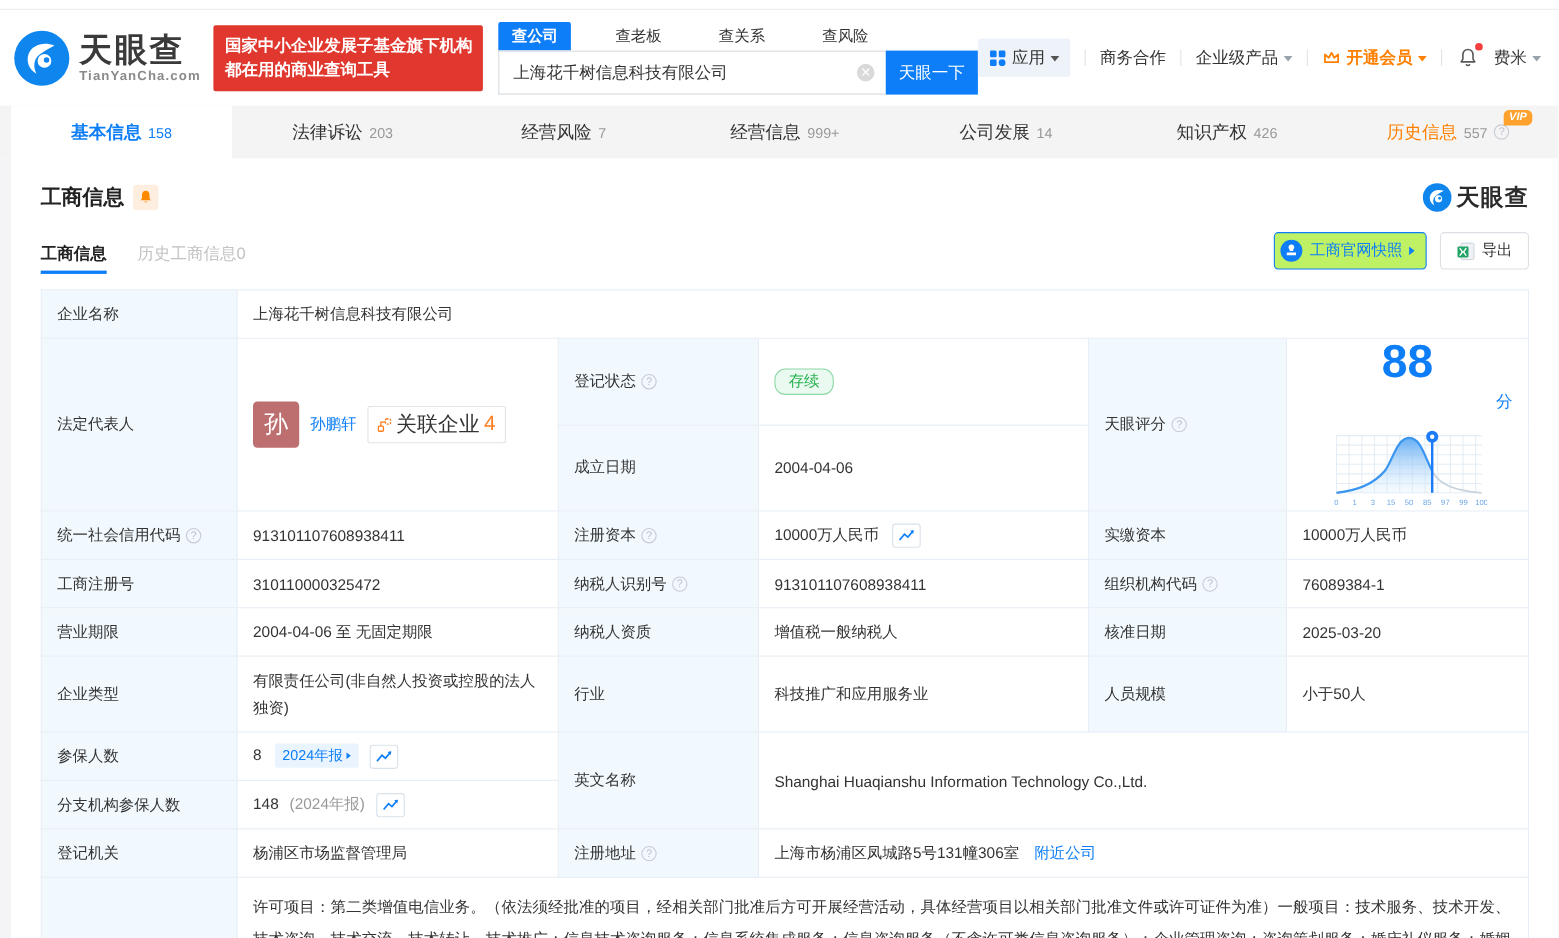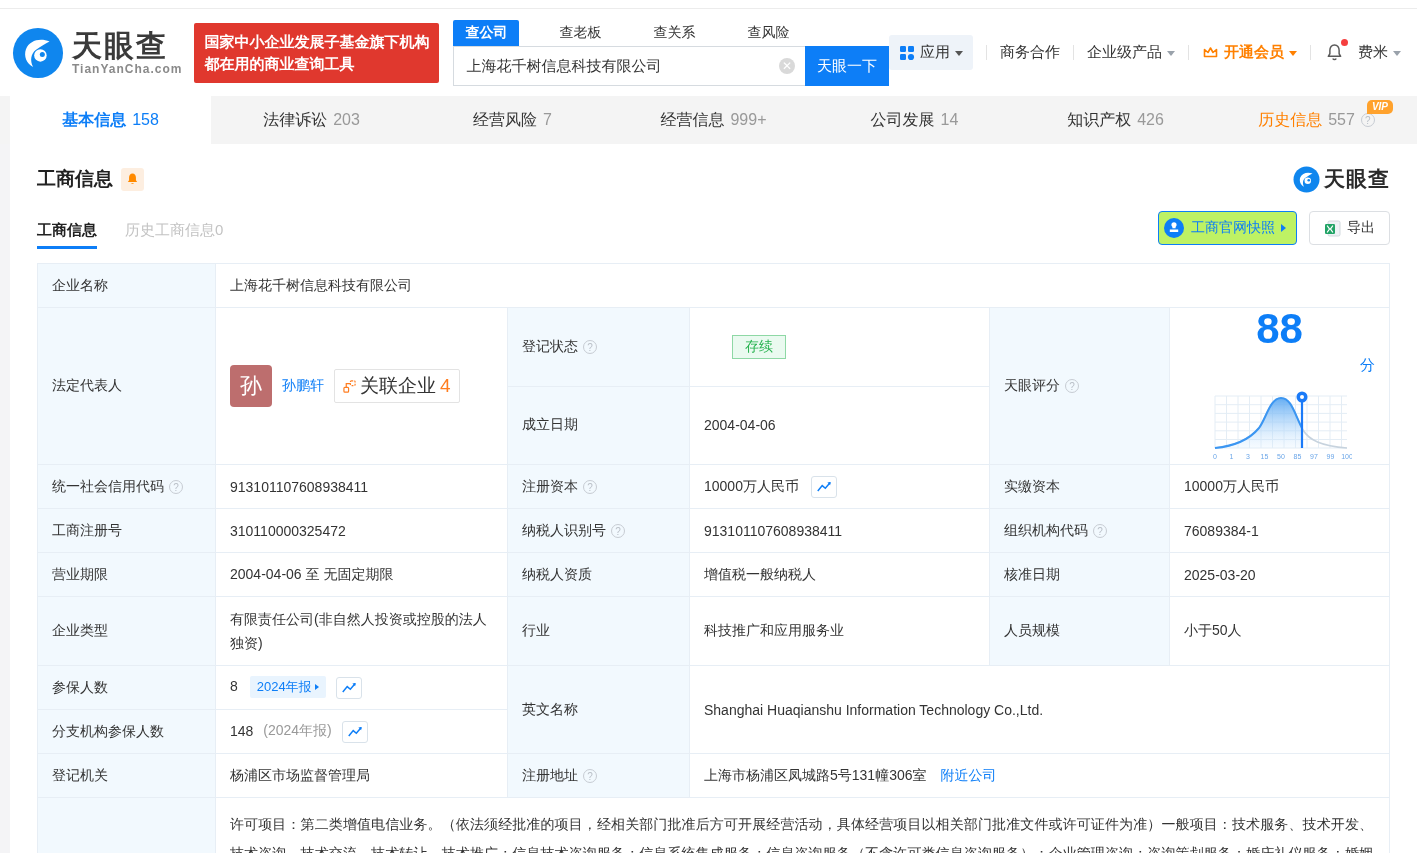--- a/index.html
+++ b/index.html
@@ -34,21 +34,21 @@
     border-top:5px solid #9aa2ab; margin-top:2px; }
   .vip-link { color:#ff8000; font-weight:bold; }
   .vip-link .caret { border-top-color:#ff8000; }
   .bell-wrap { position:relative; cursor:pointer; display:flex; }
   .bell-dot { position:absolute; top:-3px; right:-3px; width:7px; height:7px; background:#f53f3f; border-radius:50%; }
 
   
   .nav-tabs { height:48px; background:#f4f4f4; display:flex; padding-left:10px; }
   .nav-tab { flex:1; display:flex; align-items:center; justify-content:center; gap:6px; font-size:16px;
     color:#333; cursor:pointer; position:relative; }
-  .nav-tab .cnt { font-size:16px; color:#999; }
+  .nav-tab .cnt { font-size:13px; color:#999; }
   .nav-tab.active { background:#fff; color:#0d7ef7; font-weight:bold; }
   .nav-tab.active .cnt { color:#0d7ef7; font-weight:normal; }
   .nav-tab.history .lbl { color:#ff8000; }
   .vip-badge { position:absolute; top:4px; right:24px; background:#ffa22d; color:#fff; font-size:10px;
     font-weight:bold; font-style:italic; padding:0 5px; line-height:14px; border-radius:5px 5px 5px 0; }
   .q-icon { width:14px; height:14px; border:1px solid #c7ccd3; border-radius:50%; color:#b9bfc7;
     font-size:10px; line-height:13px; text-align:center; display:inline-block; flex:none; }
 
   
   .page { background:#f4f4f6; }
@@ -79,21 +79,21 @@
   td.lab { background:#f2f9fe; }
   td.lab .lab-in { display:flex; align-items:center; gap:5px; }
   .link { color:#0d7ef7; cursor:pointer; text-decoration:none; }
   .avatar { width:42px; height:42px; background:#bd6e6e; border-radius:4px; color:#fff; font-size:22px;
     display:inline-flex; align-items:center; justify-content:center; vertical-align:middle; }
   .rep-line { display:flex; align-items:center; gap:10px; }
   .rel-badge { display:inline-flex; align-items:center; gap:4px; border:1px solid #e3e3e3; border-radius:2px;
     padding:3px 8px; font-size:19px; cursor:pointer; background:#fff; }
   .rel-badge .num { color:#ff7d20; }
   .status-badge { display:inline-block; padding:2px 12px; border:1px solid #8ed8a5; background:#eafaf0;
-    color:#28b350; border-radius:0; font-size:14px;margin-left:28px; }
+    color:#28b350; border-radius:10px; font-size:14px; }
   .trend-btn { display:inline-flex; align-items:center; justify-content:center; width:26px; height:22px;
     border:1px solid #d9e2ea; border-radius:3px; background:#fff; vertical-align:middle; cursor:pointer; }
   .report-badge { display:inline-flex; align-items:center; gap:3px; background:#e9f4fe; color:#0d7ef7;
     font-size:13px; padding:2px 7px; border-radius:2px; cursor:pointer; margin:0 6px 0 8px; }
   .report-badge .tri { width:0; height:0; border-top:3.5px solid transparent; border-bottom:3.5px solid transparent;
     border-left:4.5px solid #0d7ef7; }
   .gray { color:#999; }
   .score-cell { display:flex; align-items:center; justify-content:center; gap:6px;flex-direction:column; }
   .score-num { font-size:42px; font-weight:bold; color:#0d7ef7; line-height:1; }
   .score-unit { font-size:15px; color:#0d7ef7; align-self:flex-end; margin-bottom:5px; }

